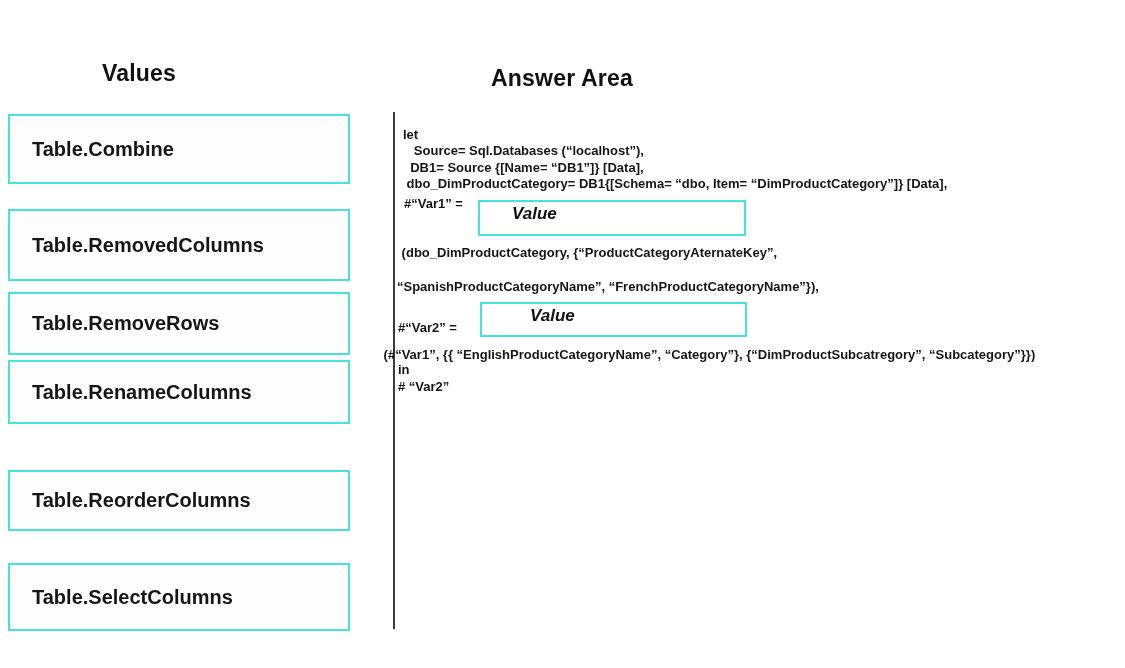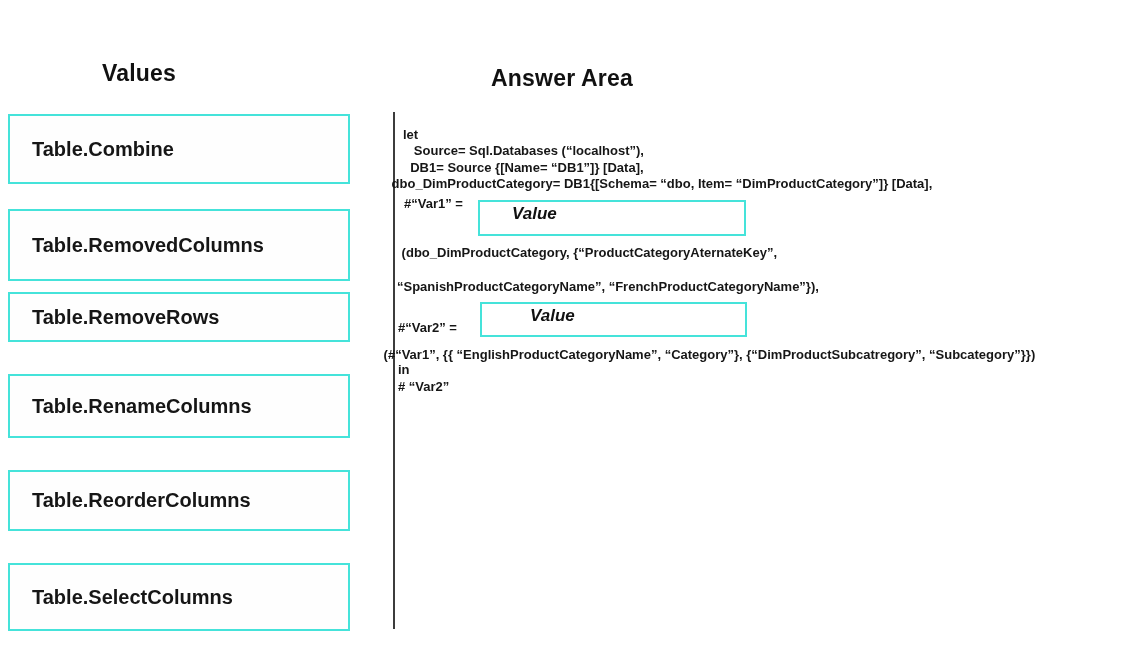--- a/index.html
+++ b/index.html
@@ -85,43 +85,43 @@
 
   <section>
     <h1 class="title values-title">Values</h1>
 
     <div class="option-box" style="top:114px; height:70px">
       <span class="option-label">Table.Combine</span>
     </div>
     <div class="option-box" style="top:209px; height:72px">
       <span class="option-label">Table.RemovedColumns</span>
     </div>
-    <div class="option-box" style="top:292px; height:50px">
+    <div class="option-box" style="top:292px; height:63px">
       <span class="option-label">Table.RemoveRows</span>
     </div>
-    <div class="option-box" style="top:374px; height:64px">
+    <div class="option-box" style="top:360px; height:64px">
       <span class="option-label">Table.RenameColumns</span>
     </div>
     <div class="option-box" style="top:470px; height:61px">
       <span class="option-label">Table.ReorderColumns</span>
     </div>
     <div class="option-box" style="top:563px; height:68px">
       <span class="option-label">Table.SelectColumns</span>
     </div>
   </section>
 
   <div class="divider"></div>
 
   <section>
     <h1 class="title answer-title">Answer Area</h1>
 
     <pre class="code-line" style="left:403px; top:127px">let</pre>
     <pre class="code-line" style="left:403px; top:143px">   Source= Sql.Databases (“localhost”),</pre>
     <pre class="code-line" style="left:403px; top:160px">  DB1= Source {[Name= “DB1”]} [Data],</pre>
-    <pre class="code-line" style="left:388px; top:176px"> dbo_DimProductCategory= DB1{[Schema= “dbo, Item= “DimProductCategory”]} [Data],</pre>
+    <pre class="code-line" style="left:403px; top:176px"> dbo_DimProductCategory= DB1{[Schema= “dbo, Item= “DimProductCategory”]} [Data],</pre>
 
     <pre class="code-line" style="left:404px; top:196px">#“Var1” =</pre>
     <div class="drop-box" style="left:478px; top:200px; width:268px; height:36px">
       <span class="drop-value" style="padding-left:20px">Value</span>
     </div>
 
     <pre class="code-line" style="left:398px; top:245px"> (dbo_DimProductCategory, {“ProductCategoryAternateKey”,</pre>
     <pre class="code-line" style="left:397px; top:279px">“SpanishProductCategoryName”, “FrenchProductCategoryName”}),</pre>
 
     <pre class="code-line" style="left:398px; top:320px">#“Var2” =</pre>

